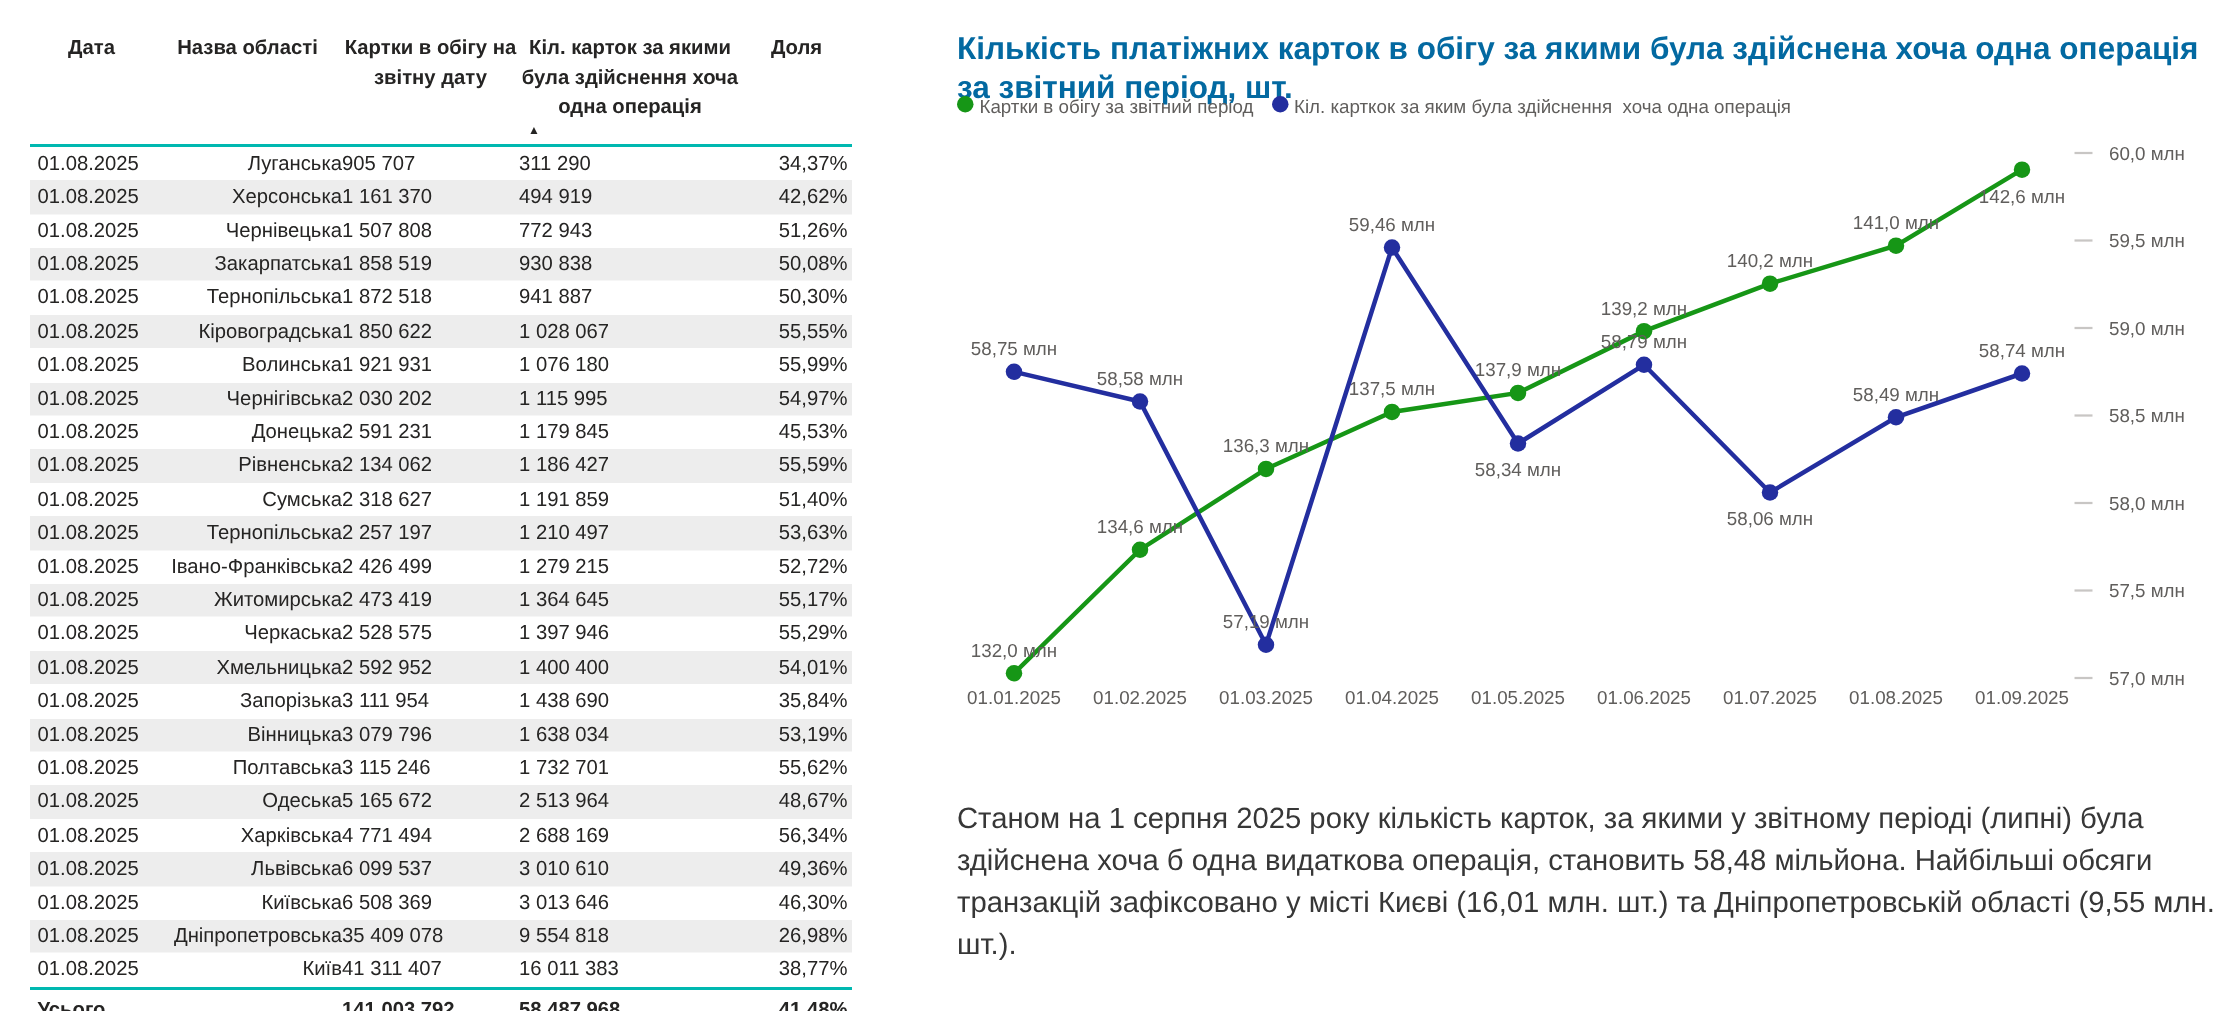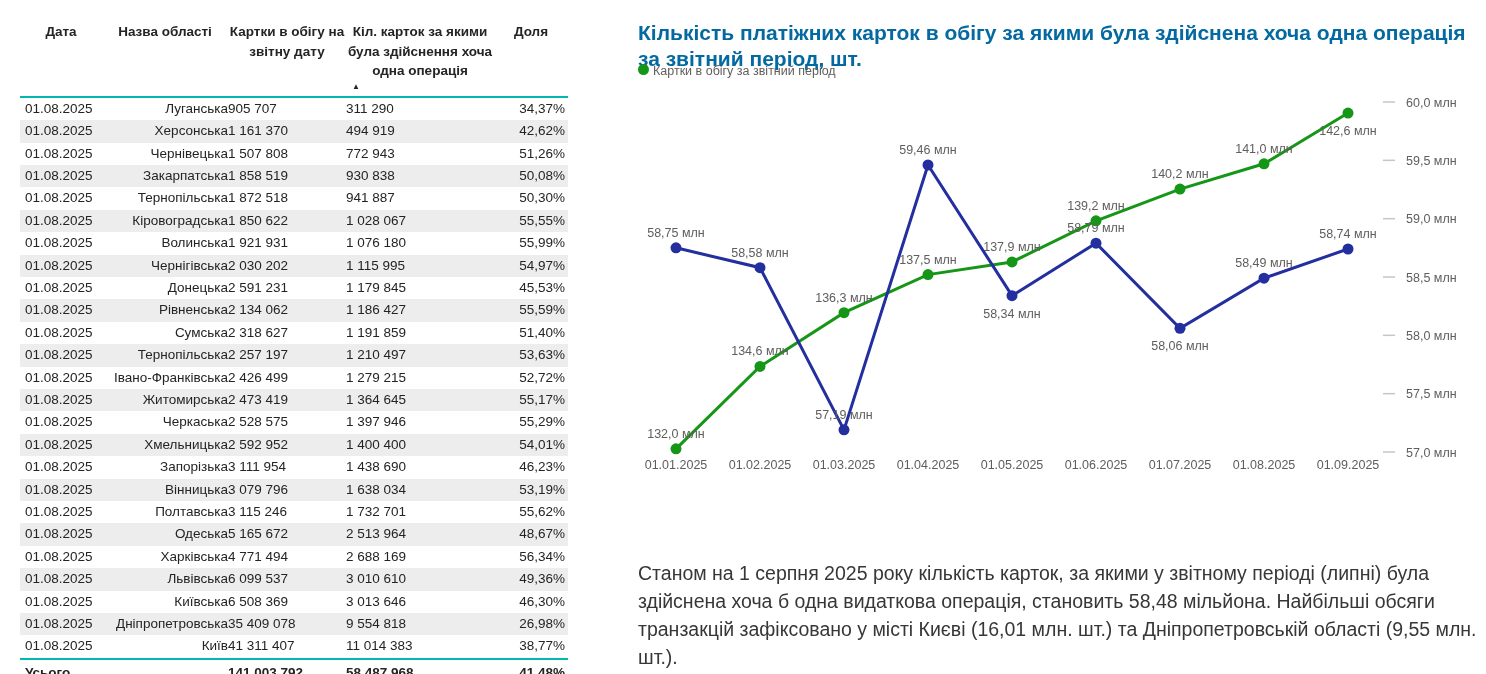--- a/index.html
+++ b/index.html
@@ -39,21 +39,21 @@
   .chart-title {
     position:absolute; left:638px; top:20px; width:842px;
     font-size:21px; font-weight:bold; color:#0369a1; line-height:1.25;
   }
   .legend { position:absolute; left:638px; top:64px; display:flex; gap:4px; align-items:center; }
   .legend-item { display:flex; align-items:flex-start; margin-right:8px; cursor:default; }
   .legend-dot { width:11px; height:11px; border-radius:50%; margin-right:4px; flex:0 0 auto; }
   .legend-label { font-size:12.5px; color:#605E5C; white-space:pre; }
   .chart-svg { position:absolute; left:620px; top:86px; }
   .summary {
-    position:absolute; left:638px; top:560px; width:848px;
+    position:absolute; left:638px; top:533px; width:848px;
     font-size:19.5px; line-height:1.43; color:#373737;
   }
 </style>
 </head>
 <body>
 
 <div class="tbl-wrap">
   <table class="region-table">
     <colgroup>
       <col class="c-date">
@@ -185,21 +185,21 @@
           <td class="td-region">Хмельницька</td>
           <td class="td-num">2 592 952</td>
           <td class="td-num">1 400 400</td>
           <td class="td-share">54,01%</td>
         </tr>
         <tr>
           <td class="td-date">01.08.2025</td>
           <td class="td-region">Запорізька</td>
           <td class="td-num">3 111 954</td>
           <td class="td-num">1 438 690</td>
-          <td class="td-share">46,23%</td>
+          <td class="td-share">35,84%</td>
         </tr>
         <tr>
           <td class="td-date">01.08.2025</td>
           <td class="td-region">Вінницька</td>
           <td class="td-num">3 079 796</td>
           <td class="td-num">1 638 034</td>
           <td class="td-share">53,19%</td>
         </tr>
         <tr>
           <td class="td-date">01.08.2025</td>
@@ -240,41 +240,45 @@
           <td class="td-date">01.08.2025</td>
           <td class="td-region">Дніпропетровська</td>
           <td class="td-num">35 409 078</td>
           <td class="td-num">9 554 818</td>
           <td class="td-share">26,98%</td>
         </tr>
         <tr>
           <td class="td-date">01.08.2025</td>
           <td class="td-region">Київ</td>
           <td class="td-num">41 311 407</td>
-          <td class="td-num">11 014 383</td>
+          <td class="td-num">16 011 383</td>
           <td class="td-share">38,77%</td>
         </tr>
       </tbody>
     <tfoot>
       <tr>
         <td colspan="2" class="td-date">Усього</td>
         <td class="td-num">141 003 792</td>
         <td class="td-num">58 487 968</td>
         <td class="td-share">41,48%</td>
       </tr>
     </tfoot>
   </table>
 </div>
 
 <div class="chart-title">Кількість платіжних карток в обігу  за якими була здійснена хоча одна операція за звітний період, шт.</div>
 
 <div class="legend">
   <div class="legend-item">
     <span class="legend-dot" style="background: rgb(22, 150, 22);"></span>
     <span class="legend-label">Картки в обігу за звітний період</span>
+  </div>
+  <div class="legend-item">
+    <span class="legend-dot" style="background: rgb(35, 46, 159);"></span>
+    <span class="legend-label">Кіл. карткок за яким була здійснення  хоча одна операція</span>
   </div>
 </div>
 
 <svg class="chart-svg" width="866" height="412" viewBox="0 0 866 412">
     <line x1="763" y1="16" x2="775" y2="16" stroke="#C8C6C4" stroke-width="1.5"></line>
     <text x="786" y="20.5" font-size="12.5" fill="#605E5C">60,0 млн</text>
     <line x1="763" y1="74.33333333333333" x2="775" y2="74.33333333333333" stroke="#C8C6C4" stroke-width="1.5"></line>
     <text x="786" y="78.83333333333333" font-size="12.5" fill="#605E5C">59,5 млн</text>
     <line x1="763" y1="132.66666666666666" x2="775" y2="132.66666666666666" stroke="#C8C6C4" stroke-width="1.5"></line>
     <text x="786" y="137.16666666666666" font-size="12.5" fill="#605E5C">59,0 млн</text>

